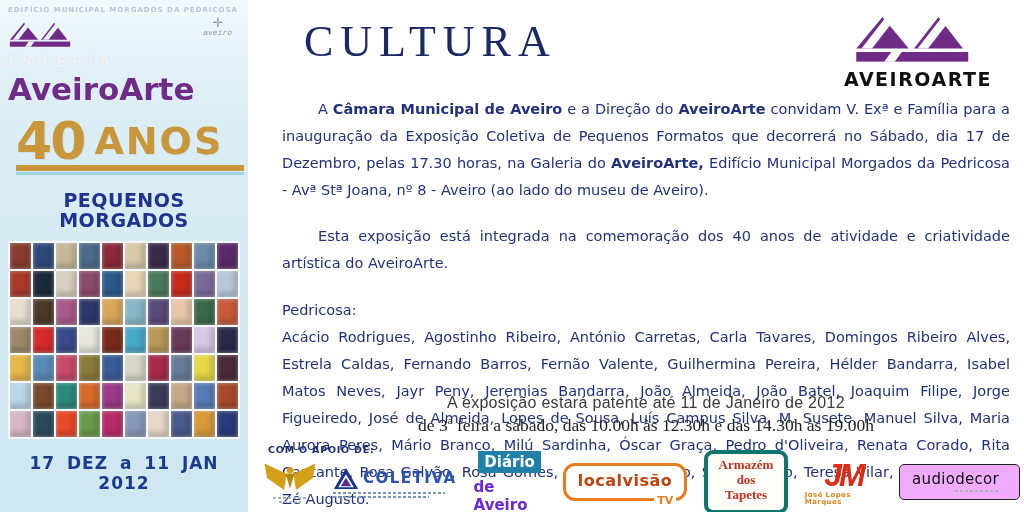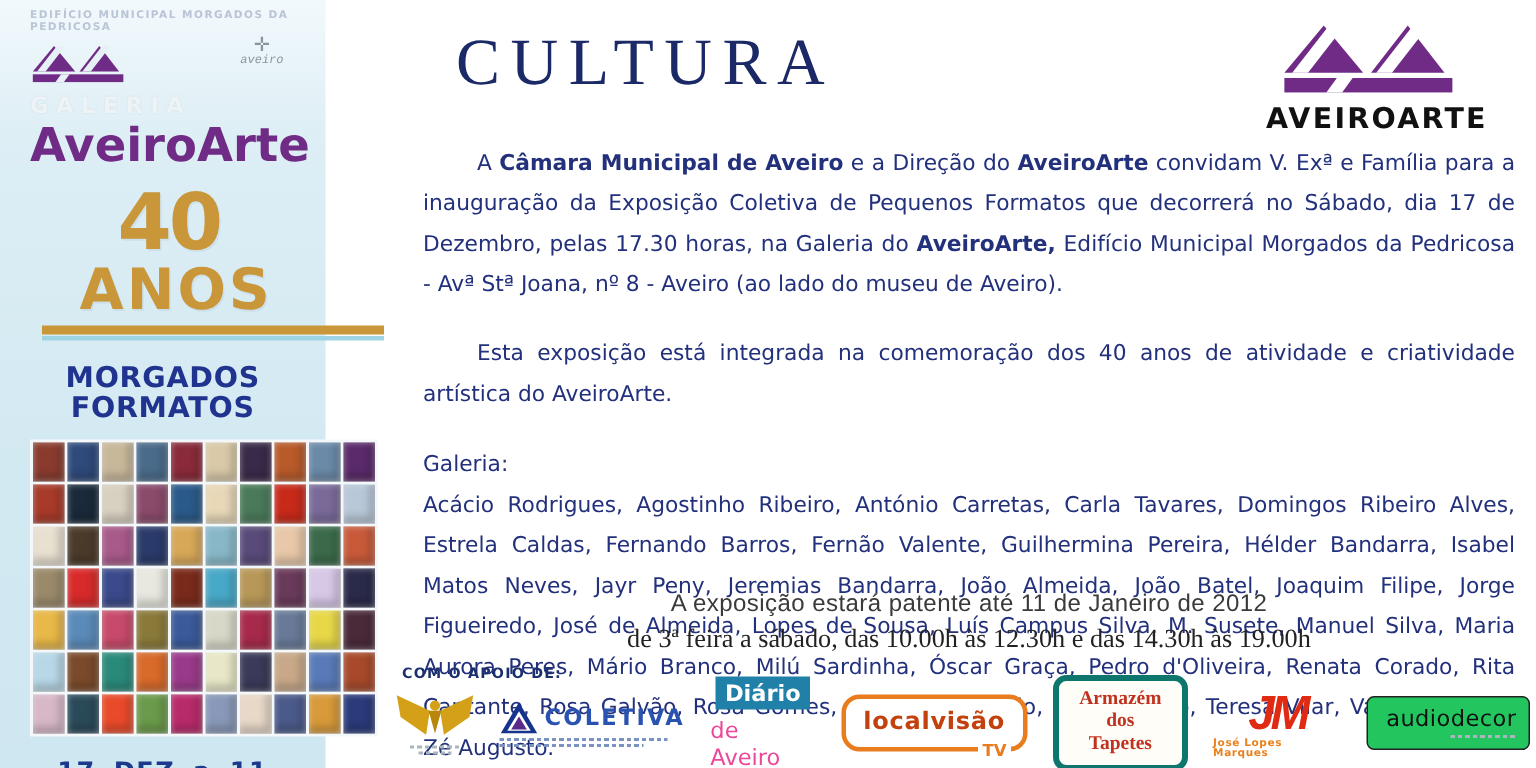--- a/index.html
+++ b/index.html
@@ -1,37 +1,37 @@
 <!DOCTYPE html>
 <html><head>
 <meta charset="utf-8">
 <style>
   * { margin:0; padding:0; box-sizing:border-box; }
   html,body { width:1024px; height:512px; background:#fff; overflow:hidden;
               font-family:"DejaVu Sans", sans-serif; }
   .canvas { position:relative; width:1024px; height:512px; background:#fff; }
 
   
-  .poster { position:absolute; left:0; top:0; width:217px; height:512px;
+  .poster { position:absolute; left:0; top:0; width:248px; height:512px;
             background:linear-gradient(180deg,#f2f9fc 0%,#ddeef5 18%,#d3e9f2 60%,#cfe7f1 100%);
-            padding:6px 20px; }
+            padding:6px 8px; }
   .poster-header { font-size:7px; font-weight:bold; letter-spacing:1px;
                    color:#b9c4d6; text-transform:uppercase; }
   .poster-toprow { display:flex; justify-content:space-between; align-items:flex-start; margin-top:3px; }
   .poster-glyph { width:66px; height:34px; }
   .aveiro-emblem { text-align:center; color:#8b949e; margin-right:8px; }
   .aveiro-emblem .circ { font-size:13px; line-height:11px; }
   .aveiro-emblem .txt { font-family:Liberation Mono, monospace; font-style:italic; font-size:8px; }
   .galeria { font-size:15px; font-weight:bold; letter-spacing:5px; color:#eef3f6;
              text-shadow:0 0 1px #c9d4dc; margin-top:2px; }
   .brand-purple { font-size:31px; font-weight:bold; color:#6f2b85; letter-spacing:0px; margin-top:0px; }
 
   .anos-block { margin-top:12px; padding-left:8px; }
   .anos-row { display:flex; align-items:center; color:#c9973a;
-              text-shadow:1px 1px 0 #1c2f6e10;flex-direction:column; }
+              text-shadow:1px 1px 0 #1c2f6e10; }
   .anos-40 { font-size:52px; font-weight:900; line-height:44px; letter-spacing:-2px; }
   .anos-word { font-size:38px; font-weight:800; letter-spacing:2px; margin-left:10px; }
   .anos-bar { height:6px; background:#c9973a; margin-top:2px; width:228px; }
   .anos-cyan { height:3px; background:#9fd4e4; width:228px; margin-top:1px; }
   .anos-tagline { font-size:7.5px; font-weight:bold; color:#1c2f6e; letter-spacing:0.6px;
                   margin-top:3px; padding-left:28px; }
 
   .coletiva-block { text-align:center; margin-top:16px; line-height:1.05; }
   .expo-script { font-family:"DejaVu Serif", serif; font-style:italic; font-size:13px;
                  color:#b9cfdd; margin-right:-6px; }
@@ -75,38 +75,38 @@
   .eagle-svg { width:52px; height:34px; }
   .tiny-line { height:2px; background:repeating-linear-gradient(90deg,#aab6be 0 3px,transparent 3px 5px); margin-top:2px; }
 
   .riamolde { flex-direction:column; align-items:flex-start; }
   .riamolde-row { display:flex; align-items:center; gap:4px; }
   .riamolde-tri { width:26px; height:23px; }
   .riamolde-word { font-size:15px; font-weight:bold; color:#2a52b0; letter-spacing:1.5px; }
 
   .diario { flex-direction:column; gap:5px; align-items:center; }
   .diario-box { background:#2180a8; color:#fff; font-weight:bold; font-size:15px; padding:2px 6px; }
-  .diario-rest { color:#ec4899; font-weight:normal; font-size:15px; }
+  .diario-rest { color:#6d28d9; font-weight:bold; font-size:15px; }
 
   .localvisao { position:relative; border:3px solid #e87c1e; border-radius:12px; padding:5px 12px 8px 12px; background:#fff; }
   .localvisao-word { font-size:16px; font-weight:900; color:#c2410c; letter-spacing:0.5px; }
   .localvisao-tv { position:absolute; right:8px; bottom:-9px; background:#fff; color:#e87c1e;
                    font-size:11px; font-weight:900; padding:0 3px; }
 
   .armazem { border:4px solid #0f766e; border-radius:9px; padding:3px 9px 4px 9px; background:#fffdf8; }
   .armazem-line { font-family:"Liberation Serif", serif; font-size:13px; font-weight:bold; color:#c03220;
                   text-align:center; line-height:15px; }
   .armazem-dash { height:0; border-bottom:2px dashed #e8921e; margin-top:2px; }
 
   .jm { line-height:1; }
   .jm-word { font-size:32px; font-weight:900; font-style:italic; color:#e02a12; letter-spacing:-3px;
              font-family:"Liberation Sans", sans-serif; }
   .jm-sub { font-size:7px; color:#e8821e; font-weight:bold; margin-top:1px; letter-spacing:0.4px; }
 
-  .audiodecor { border:1.5px solid #222; border-radius:5px; padding:5px 8px 7px 12px; background:#22c55e;
+  .audiodecor { border:1.5px solid #222; border-radius:5px; padding:5px 20px 7px 12px; background:#f0abfc;
                 align-items:flex-end; }
   .audiodecor-word { font-size:15px; color:#111; font-weight:500; letter-spacing:0.3px; }
   .audiodecor .tiny-line { width:44px; }
 </style>
 </head>
 <body>
 
 <div class="canvas">
 
   <div class="poster">
@@ -133,21 +133,21 @@
     <div class="anos-block">
       <div class="anos-row">
         <span class="anos-40">40</span>
         <span class="anos-word">ANOS</span>
       </div>
       <div class="anos-bar"></div>
       <div class="anos-cyan"></div>
     </div>
 
     <div class="coletiva-block">
-      <div class="pequenos">MORGADOS FORMATOS</div>
+      <div class="pequenos">PEQUENOS MORGADOS</div>
     </div>
 
     <div class="mosaic">
         <div class="tile" style="background: rgb(138, 59, 46);"></div>
         <div class="tile" style="background: rgb(46, 74, 122);"></div>
         <div class="tile" style="background: rgb(200, 184, 154);"></div>
         <div class="tile" style="background: rgb(74, 107, 138);"></div>
         <div class="tile" style="background: rgb(138, 42, 58);"></div>
         <div class="tile" style="background: rgb(217, 201, 168);"></div>
         <div class="tile" style="background: rgb(58, 42, 74);"></div>
@@ -231,21 +231,21 @@
         <polygon points="102,8 114,8 86,44 74,44" fill="#ffffff"></polygon>
         <rect x="4" y="48" width="128" height="11" fill="#6f2b85"></rect>
         <polygon points="44,48 56,48 48,59 36,59" fill="#ffffff"></polygon>
       </svg>
       <div class="brand-word">AVEIROARTE</div>
     </div>
 
     <div class="body-text">
       <p class="para-indent"><span>A </span><span class="seg-bold">Câmara Municipal de Aveiro</span><span> e a Direção do </span><span class="seg-bold">AveiroArte</span><span> convidam V. Exª e Família para a inauguração da Exposição Coletiva de Pequenos Formatos que decorrerá no Sábado, dia 17 de Dezembro, pelas 17.30 horas, na Galeria do </span><span class="seg-bold">AveiroArte,</span><span> Edifício Municipal Morgados da Pedricosa - Avª Stª Joana, nº 8 - Aveiro (ao lado do museu de Aveiro).</span></p>
       <p class="para-indent para2">Esta exposição está integrada na comemoração dos 40 anos de atividade e criatividade artística do AveiroArte.</p>
-      <p class="artists-label">Galeria:</p>
+      <p class="artists-label">Pedricosa:</p>
       <p class="artists-list">Acácio Rodrigues, Agostinho Ribeiro, António Carretas, Carla Tavares, Domingos Ribeiro Alves, Estrela Caldas, Fernando Barros, Fernão Valente, Guilhermina Pereira, Hélder Bandarra, Isabel Matos Neves, Jayr Peny, Jeremias Bandarra, João Almeida, João Batel, Joaquim Filipe, Jorge Figueiredo, José de Almeida, Lopes de Sousa, Luís Campus Silva, M. Susete, Manuel Silva, Maria Aurora Peres, Mário Branco, Milú Sardinha, Óscar Graça, Pedro d'Oliveira, Renata Corado, Rita Cantante, Rosa Galvão, Rosa Gomes, Sérgio D'Azeredo, Susana Rino, Teresa Vilar, Vasco Osório e Zé Augusto.</p>
     </div>
 
     <div class="patente">
       <div class="patente-1">A exposição estará patente até 11 de Janeiro de 2012</div>
       <div class="patente-2">de 3ª feira a sábado, das 10.00h às 12.30h e das 14.30h às 19.00h</div>
     </div>
 
     <div class="apoio-label">COM O APOIO DE:</div>
 

